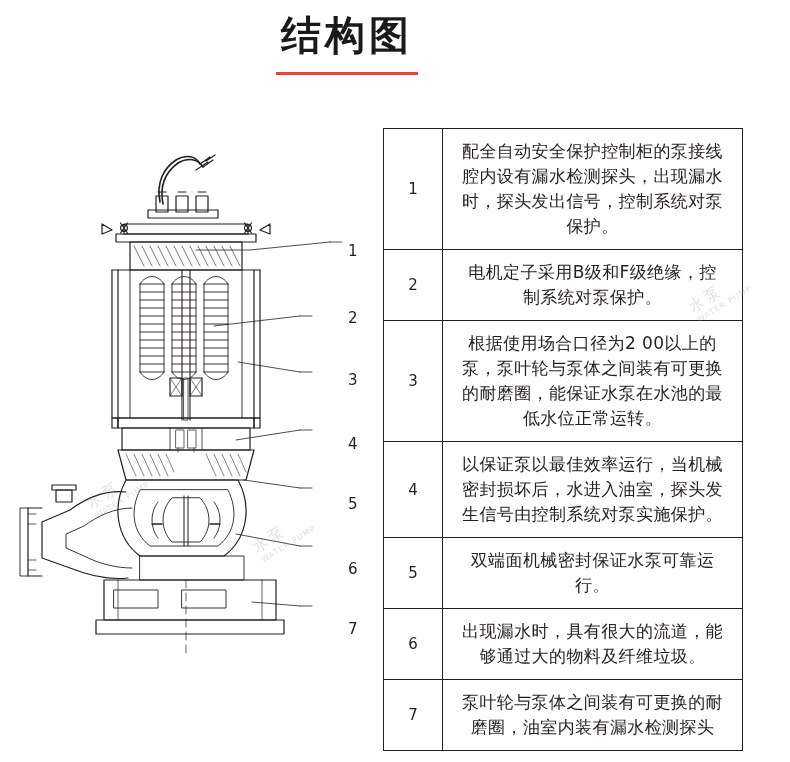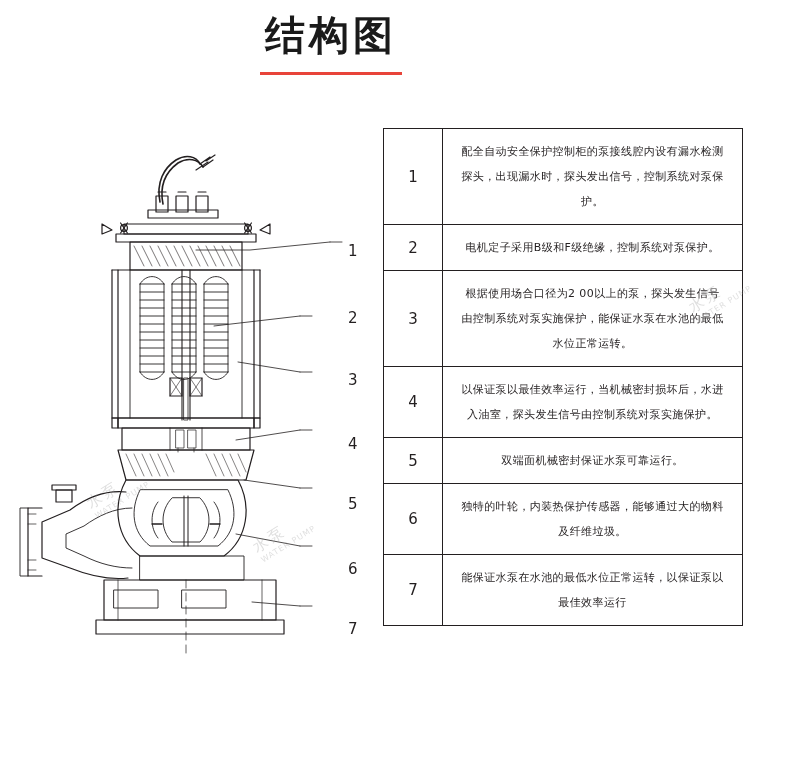--- a/index.html
+++ b/index.html
@@ -16,21 +16,21 @@
   }
   .page {
     position: relative;
     width: 790px;
     height: 762px;
   }
   
   .title-block {
     position: absolute;
     top: 8px;
-    left: 0;
+    left: 16px;
     width: 662px;
     text-align: center;
   }
   .title-text {
     font-size: 40px;
     font-weight: bold;
     color: #1a1a1a;
     letter-spacing: 4px;
     line-height: 54px;
     font-family: "DejaVu Sans", "Liberation Sans", sans-serif;
@@ -56,21 +56,21 @@
     color: #231f20;
   }
   .col-idx {
     width: 56px;
     text-align: center;
     font-size: 15px;
   }
   .col-desc {
     padding: 10px 18px;
     text-align: center;
-    font-size: 11px;
+    font-size: 17px;
     line-height: 25px;
     letter-spacing: 0.4px;
   }
   
   .drawing {
     position: absolute;
     left: 0;
     top: 110px;
     width: 383px;
     height: 600px;
@@ -251,37 +251,37 @@
       <tr>
         <td class="col-idx">1</td>
         <td class="col-desc">配全自动安全保护控制柜的泵接线腔内设有漏水检测探头，出现漏水时，探头发出信号，控制系统对泵保护。</td>
       </tr>
       <tr>
         <td class="col-idx">2</td>
         <td class="col-desc">电机定子采用B级和F级绝缘，控制系统对泵保护。</td>
       </tr>
       <tr>
         <td class="col-idx">3</td>
-        <td class="col-desc">根据使用场合口径为2 00以上的泵，探头发生信号由控制系统对泵实施保护，能保证水泵在水池的最低水位正常运转。</td>
+        <td class="col-desc">根据使用场合口径为2 00以上的泵，泵叶轮与泵体之间装有可更换的耐磨圈，能保证水泵在水池的最低水位正常运转。</td>
       </tr>
       <tr>
         <td class="col-idx">4</td>
         <td class="col-desc">以保证泵以最佳效率运行，当机械密封损坏后，水进入油室，探头发生信号由控制系统对泵实施保护。</td>
       </tr>
       <tr>
         <td class="col-idx">5</td>
         <td class="col-desc">双端面机械密封保证水泵可靠运行。</td>
       </tr>
       <tr>
         <td class="col-idx">6</td>
-        <td class="col-desc">独特的叶轮，内装热保护传感器，能够通过大的物料及纤维垃圾。</td>
+        <td class="col-desc">出现漏水时，具有很大的流道，能够通过大的物料及纤维垃圾。</td>
       </tr>
       <tr>
         <td class="col-idx">7</td>
-        <td class="col-desc">能保证水泵在水池的最低水位正常运转，以保证泵以最佳效率运行</td>
+        <td class="col-desc">泵叶轮与泵体之间装有可更换的耐磨圈，油室内装有漏水检测探头</td>
       </tr>
     </tbody>
   </table>
 
   <div class="wm" style="left:86px; top:478px;">
     <span>水泵</span>
     <small>WATER PUMP</small>
   </div>
   <div class="wm" style="left:252px; top:522px;">
     <span>水泵</span>

